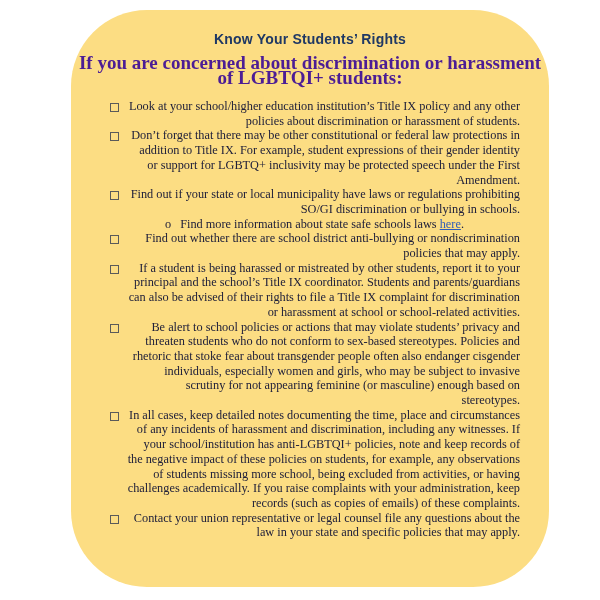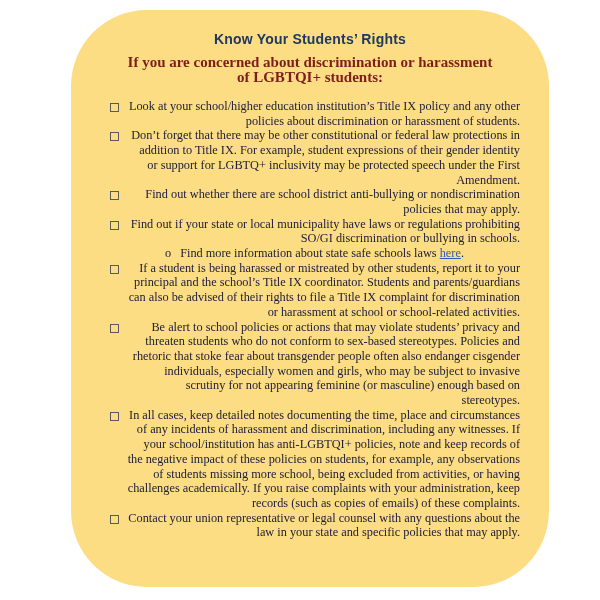--- a/index.html
+++ b/index.html
@@ -12,21 +12,21 @@
     background:#fcdd83;border-radius:76px;box-sizing:border-box;
     overflow:hidden;
   }
   .title{
     margin-top:21px;text-align:center;
     font-family:"Liberation Sans",sans-serif;font-weight:bold;
     font-size:14px;letter-spacing:0.2px;color:#1f3864;
   }
   .subtitle{
     margin-top:8px;text-align:center;font-weight:bold;
-    font-size:15px;line-height:15px;color:#7f1d1d;
+    font-size:19px;line-height:15px;color:#4c1d95;
   }
   .checklist{
     margin:14px 29px 0 39px;
     color:#20203a;font-size:12.3px;line-height:14.7px;text-align:right;
   }
   .item{display:flex;align-items:flex-start;}
   .check{
     width:7px;height:7px;border:1px solid #5a5a5a;
     margin:4px 8px 0 0;flex:0 0 auto;background:transparent;
   }
@@ -53,48 +53,48 @@
       <div class="item-body">Look at your school/higher education institution’s Title IX policy and any other policies about discrimination or harassment of students.</div>
     </div>
 
     <div class="item">
       <span class="check"></span>
       <div class="item-body">Don’t forget that there may be other constitutional or federal law protections in addition to Title IX. For example, student expressions of their gender identity or support for LGBTQ+ inclusivity may be protected speech under the First Amendment.</div>
     </div>
 
     <div class="item">
       <span class="check"></span>
-      <div class="item-body">Find out whether there are school district anti-bullying or nondiscrimination policies that may apply.</div>
-    </div>
-
-    <div class="item">
-      <span class="check"></span>
       <div class="item-body">
         <span>Find out if your state or local municipality have laws or regulations prohibiting SO/GI discrimination or bullying in schools.</span>
         <div class="subitem">
           <span class="sub-marker">o</span>
           <span><span>Find more information about state safe schools laws </span><a class="link">here</a><span>.</span></span>
         </div>
       </div>
+    </div>
+
+    <div class="item">
+      <span class="check"></span>
+      <div class="item-body">Find out whether there are school district anti-bullying or nondiscrimination policies that may apply.</div>
     </div>
 
     <div class="item">
       <span class="check"></span>
       <div class="item-body">If a student is being harassed or mistreated by other students, report it to your principal and the school’s Title IX coordinator. Students and parents/guardians can also be advised of their rights to file a Title IX complaint for discrimination or harassment at school or school-related activities.</div>
     </div>
 
     <div class="item">
       <span class="check"></span>
       <div class="item-body">Be alert to school policies or actions that may violate students’ privacy and threaten students who do not conform to sex-based stereotypes. Policies and rhetoric that stoke fear about transgender people often also endanger cisgender individuals, especially women and girls, who may be subject to invasive scrutiny for not appearing feminine (or masculine) enough based on stereotypes.</div>
     </div>
 
     <div class="item">
       <span class="check"></span>
       <div class="item-body">In all cases, keep detailed notes documenting the time, place and circumstances of any incidents of harassment and discrimination, including any witnesses. If your school/institution has anti-LGBTQI+ policies, note and keep records of the negative impact of these policies on students, for example, any observations of students missing more school, being excluded from activities, or having challenges academically. If you raise complaints with your administration, keep records (such as copies of emails) of these complaints.</div>
     </div>
 
     <div class="item">
       <span class="check"></span>
-      <div class="item-body">Contact your union representative or legal counsel with any questions about the law in your state and specific policies that may apply.</div>
+      <div class="item-body">Contact your union representative or legal counsel file any questions about the law in your state and specific policies that may apply.</div>
     </div>
 
   </div>
 </div>
 
 </body></html>

